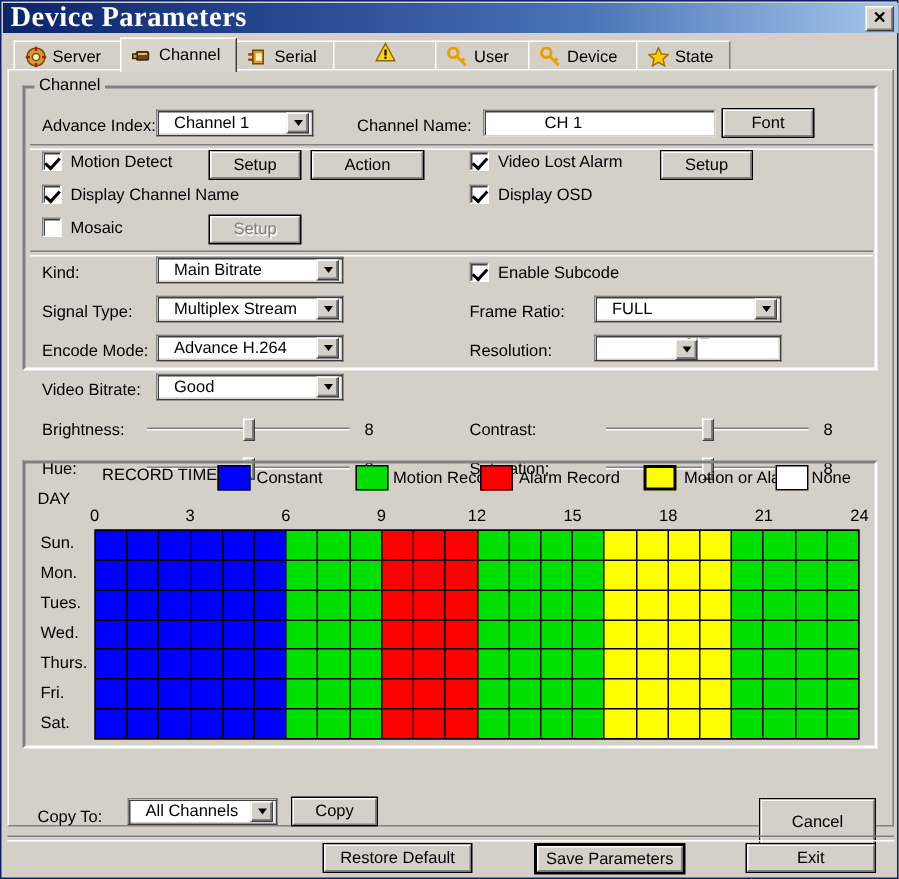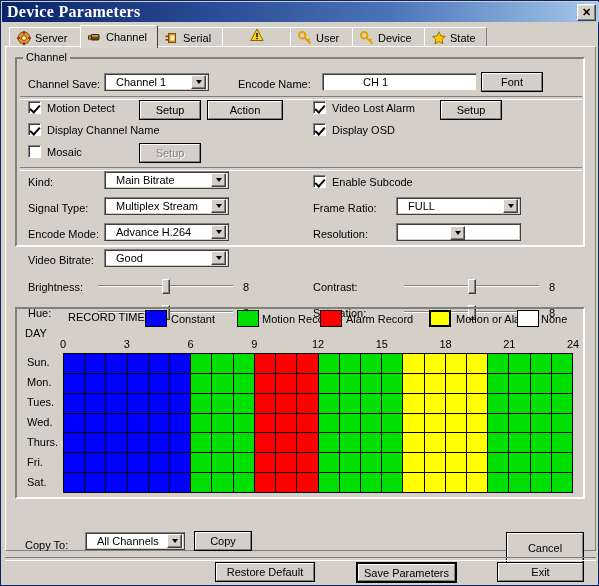--- a/index.html
+++ b/index.html
@@ -17,21 +17,21 @@
     border:1px solid #0a246a;
     box-sizing:border-box;
   }
   
   .titlebar{
     position:absolute;left:1px;top:1px;width:597px;height:20px;
     background:linear-gradient(to right,#0a246a 0%,#2b4b96 35%,#4a74b8 65%,#a6c8ec 100%);
     display:flex;align-items:center;
   }
   .title-text{
-    color:#fff;font-family:"Liberation Serif",serif;font-weight:bold;font-size:16px;
+    color:#fff;font-family:"Liberation Serif",serif;font-weight:bold;font-size:19px;
     padding-left:5px;letter-spacing:0.3px;
   }
   .titlebar-spacer{flex:1;}
   .close-btn{
     width:17px;height:15px;margin-right:3px;
     background:#d4d0c8;
     border-top:1px solid #fff;border-left:1px solid #fff;
     border-right:1px solid #404040;border-bottom:1px solid #404040;
     box-shadow:inset -1px -1px 0 #808080, inset 1px 1px 0 #dfdfdf;
     display:flex;align-items:center;justify-content:center;
@@ -255,28 +255,28 @@
       </div>
     </div>
 
   <div class="panel">
 
     <div class="groupbox">
       <div class="groupbox-inner"></div>
     </div>
     <div class="group-legend" style="left:17px;top:4px;">Channel</div>
 
-    <div class="lbl" style="left:22px;top:31px;">Channel Save:</div>
+    <div class="lbl" style="left:22px;top:31px;">Advance Index:</div>
     <div class="combo" style="left:98px;top:26px;width:105px;">
       <div class="combo-text">Channel 1</div>
       <div class="combo-arrow">
           <i class="arrow-dn"></i>
         </div>
     </div>
-    <div class="lbl" style="left:232px;top:31px;">Encode Name:</div>
+    <div class="lbl" style="left:232px;top:31px;">Channel Name:</div>
     <div class="textbox" style="left:316px;top:26px;width:155px;padding-left:40px;">CH 1</div>
     <div class="btn" style="left:475px;top:25px;width:62px;height:20px;">
       <div class="btn-in">Font</div>
     </div>
 
     <div class="sep" style="left:14px;top:49px;width:562px;"></div>
 
     <div class="cbwrap" style="left:22px;top:54px;">
       <span class="cb checked"></span>
       <span>Motion Detect</span>

